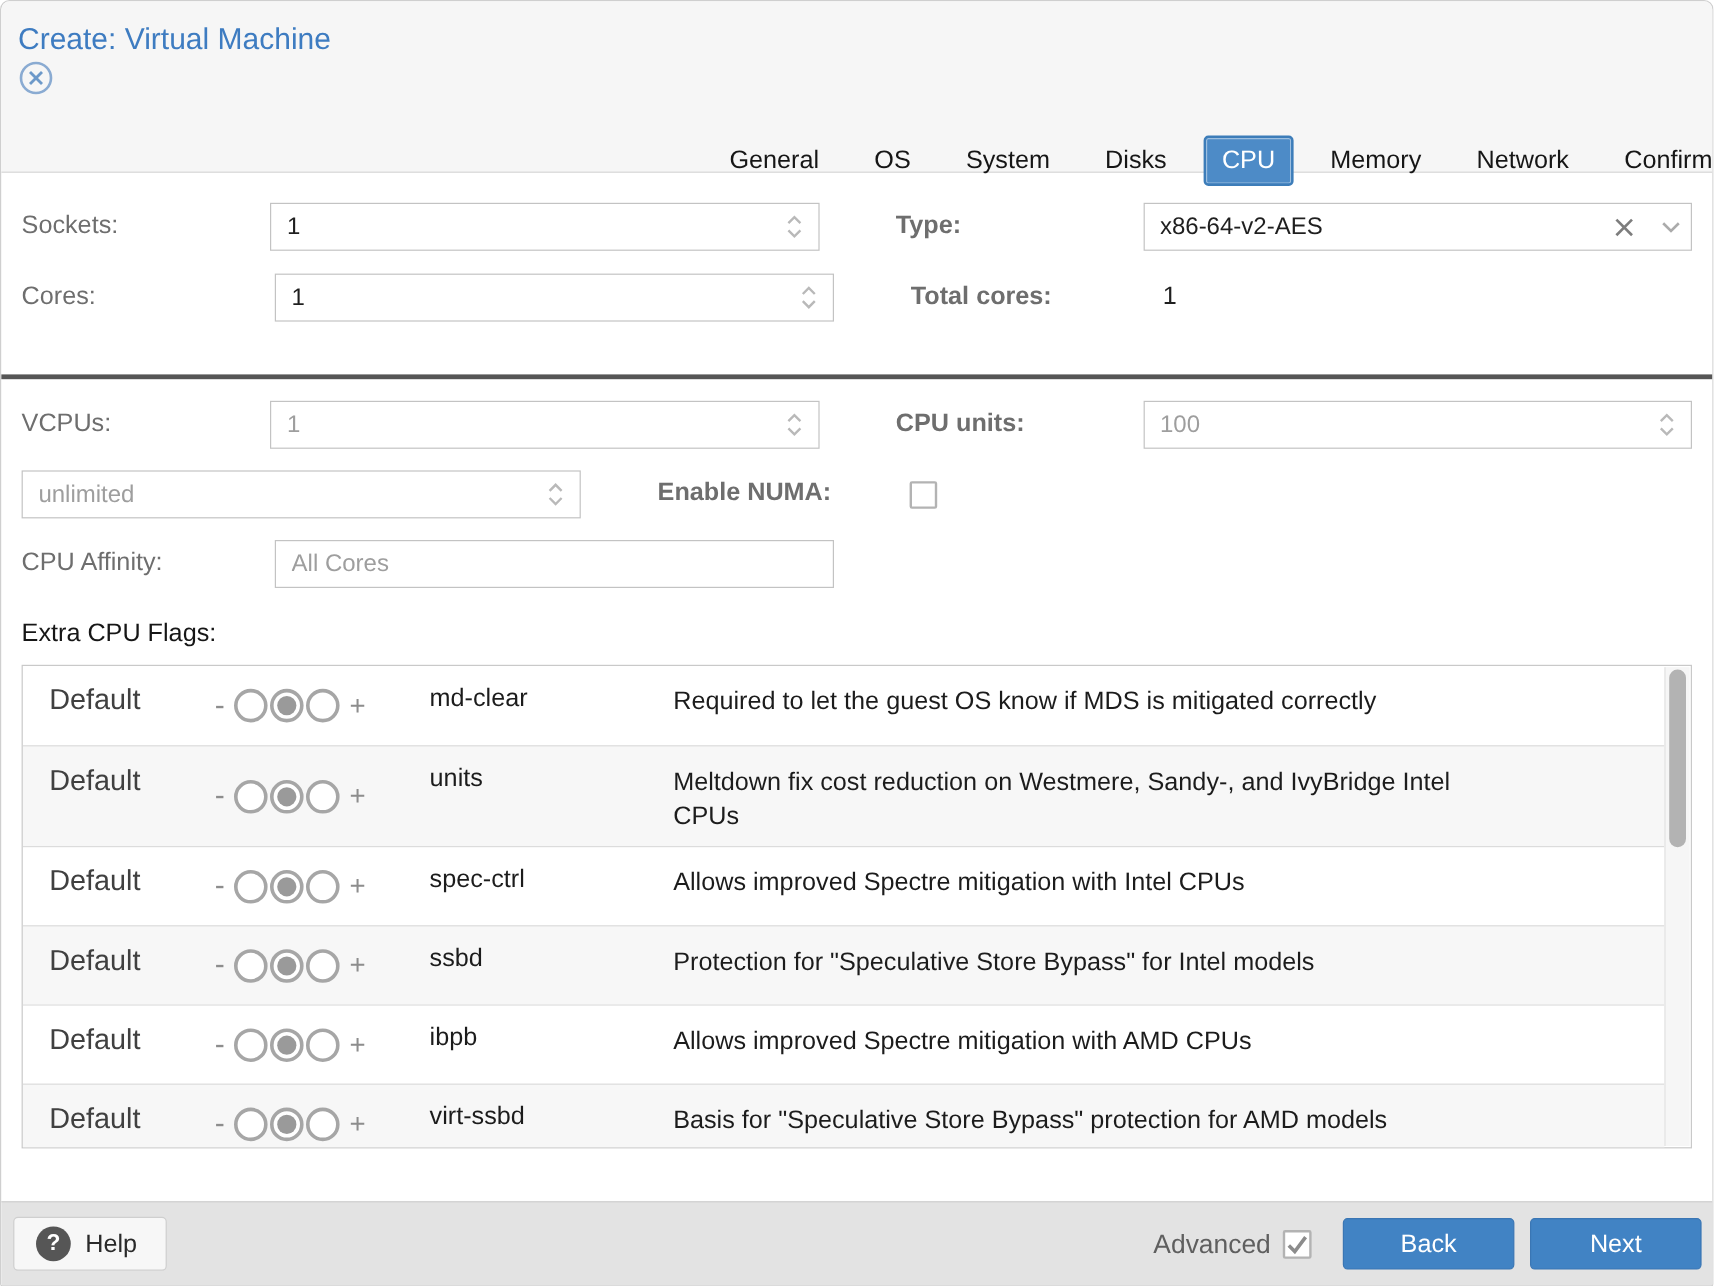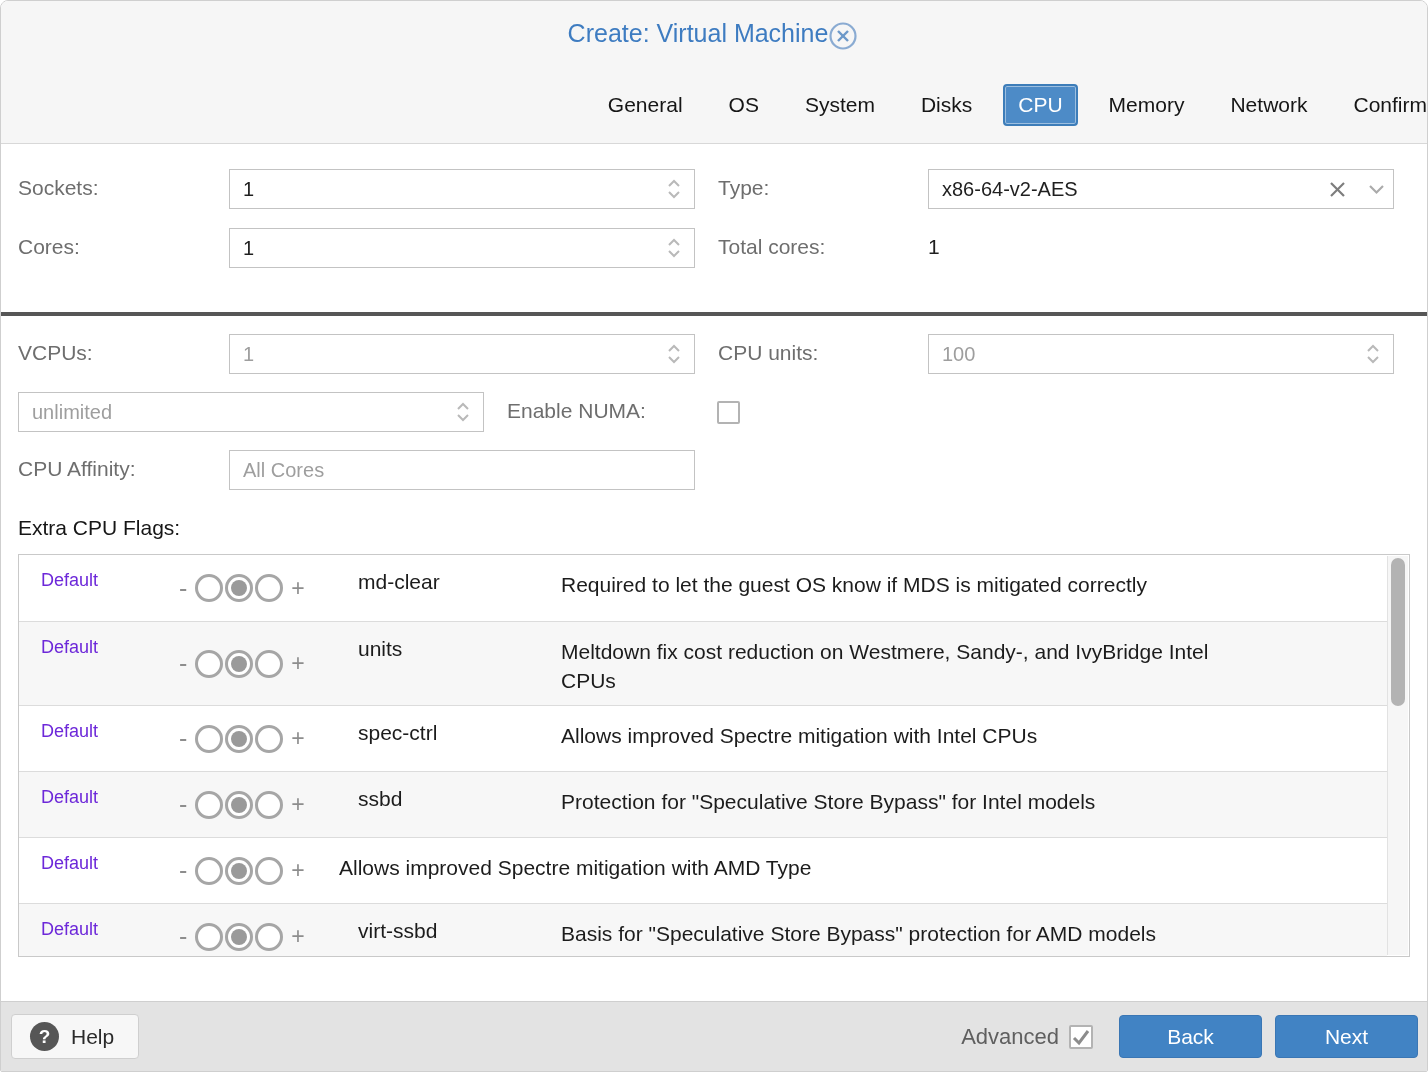--- a/index.html
+++ b/index.html
@@ -7,36 +7,36 @@
   body {
     font-family:"Liberation Sans","DejaVu Sans",sans-serif;
     background:#ffffff; color:#1f1f1f; overflow:hidden; position:relative;
   }
   .window {
     width:1428px; height:1072px; position:relative; background:#ffffff;
     border:1px solid #cfcfcf; border-radius:8px 8px 2px 2px; overflow:hidden;
   }
   
   .header { background:#f6f6f6; height:143px; border-bottom:1px solid #d8d8d8; position:relative; }
-  .titlebar { display:flex; justify-content:center; align-items:flex-start; padding:18px 16px 0 14px; }
+  .titlebar { display:flex; justify-content:center; align-items:flex-start; padding:18px 16px 0 14px;flex-direction:column; }
   .dlg-title { font-size:25px; color:#3e7cc1; font-weight:400; }
   .close-btn { width:30px; height:30px; cursor:pointer; margin-top:2px; }
   .tabs { display:flex; align-items:center; gap:46px; height:48px; margin-top:30px; padding-left:32px;justify-content:flex-end; }
   .tab { font-size:21px; color:#161616; cursor:pointer; white-space:nowrap; }
   .tab.selected {
     background:#4d8bc7; color:#ffffff; border:2px solid #3d7db9; border-radius:4px;
     box-shadow:inset 0 0 0 1px rgba(255,255,255,0.45); padding:7px 13px; margin:-9px -15px;
   }
   
   .form { padding:25px 17px 0 17px; }
   .frow { display:flex; align-items:flex-start; }
   .frow.mb19 { margin-bottom:19px; }
   .frow.mb18 { margin-bottom:18px; }
   .flabel { width:211px; font-size:21px; color:#6e6e6e; padding-top:7px; }
-  .rlabel { width:210px; margin-left:23px; font-size:21px; color:#6e6e6e; padding-top:7px; }
+  .rlabel { width:210px; margin-left:64px; font-size:21px; color:#6e6e6e; padding-top:7px;font-weight:bold; }
   .ibox { position:relative; width:466px; height:40px; border:1px solid #c3c3c3; background:#ffffff; }
   .ibox input {
     width:100%; height:100%; border:none; outline:none; background:transparent;
     font-family:inherit; font-size:20px; color:#1f1f1f; padding:0 40px 0 13px;
   }
   .ibox input.dim { color:#9e9e9e; }
   .ibox input::placeholder { color:#9e9e9e; opacity:1; }
   .spinner { position:absolute; right:7px; top:0; height:100%; width:26px;
     display:flex; flex-direction:column; align-items:center; justify-content:center; gap:2px; cursor:pointer; }
   .combo-triggers { position:absolute; right:8px; top:0; height:100%; display:flex; align-items:center; gap:22px; }
@@ -50,21 +50,21 @@
   
   .flags-label { font-size:21px; color:#161616; margin-top:26px; }
   .flags-table {
     position:relative; margin-top:14px; height:403px; border:1px solid #c9c9c9;
     background:#ffffff; overflow:hidden;
   }
   .flag-rows { margin-right:22px; }
   .flag-row { display:flex; align-items:stretch; min-height:66px; background:#ffffff; }
   .flag-row:nth-child(even) { background:#f7f7f7; }
   .flag-row + .flag-row { border-top:1px solid #dcdcdc; }
-  .col-state { flex:0 0 160px; padding:15px 0 10px 22px; font-size:18px; color:#6d28d9; }
+  .col-state { flex:0 0 160px; padding:15px 0 10px 22px; font-size:24px; color:#404040; }
   .col-slider { flex:0 0 160px; display:flex; align-items:center; align-self:center; }
   .col-flag { flex:0 0 222px; padding:15px 0 10px 19px; font-size:21px; color:#1c1c1c; }
   .col-desc { flex:0 0 650px; padding:15px 0 10px 0; font-size:21px; line-height:29px; color:#1c1c1c; }
   .sl-sign { font-size:25px; color:#8d8d8d; line-height:1; }
   .sl-sign.minus { margin-right:7px; }
   .sl-sign.plus { margin-left:7px; font-size:23px; }
   .dots { display:flex; align-items:center; }
   .dot {
     width:28px; height:28px; border:3px solid #a6a6a6; border-radius:50%; background:#ffffff;
     display:inline-flex; align-items:center; justify-content:center; cursor:pointer; margin:0 1px;
@@ -307,21 +307,22 @@
       <span class="sl-sign minus">-</span>
       <span class="dots">
         <span class="dot"></span>
         <span class="dot selected">
                   <span class="inner"></span>
                 </span>
         <span class="dot"></span>
       </span>
       <span class="sl-sign plus">+</span>
     </div>
-    <div class="col-desc">Allows improved Spectre mitigation with AMD Type</div>
+    <div class="col-flag">ibpb</div>
+    <div class="col-desc">Allows improved Spectre mitigation with AMD CPUs</div>
   </div>
 
   <div class="flag-row">
     <div class="col-state">Default</div>
     <div class="col-slider">
       <span class="sl-sign minus">-</span>
       <span class="dots">
         <span class="dot"></span>
         <span class="dot selected">
                   <span class="inner"></span>

